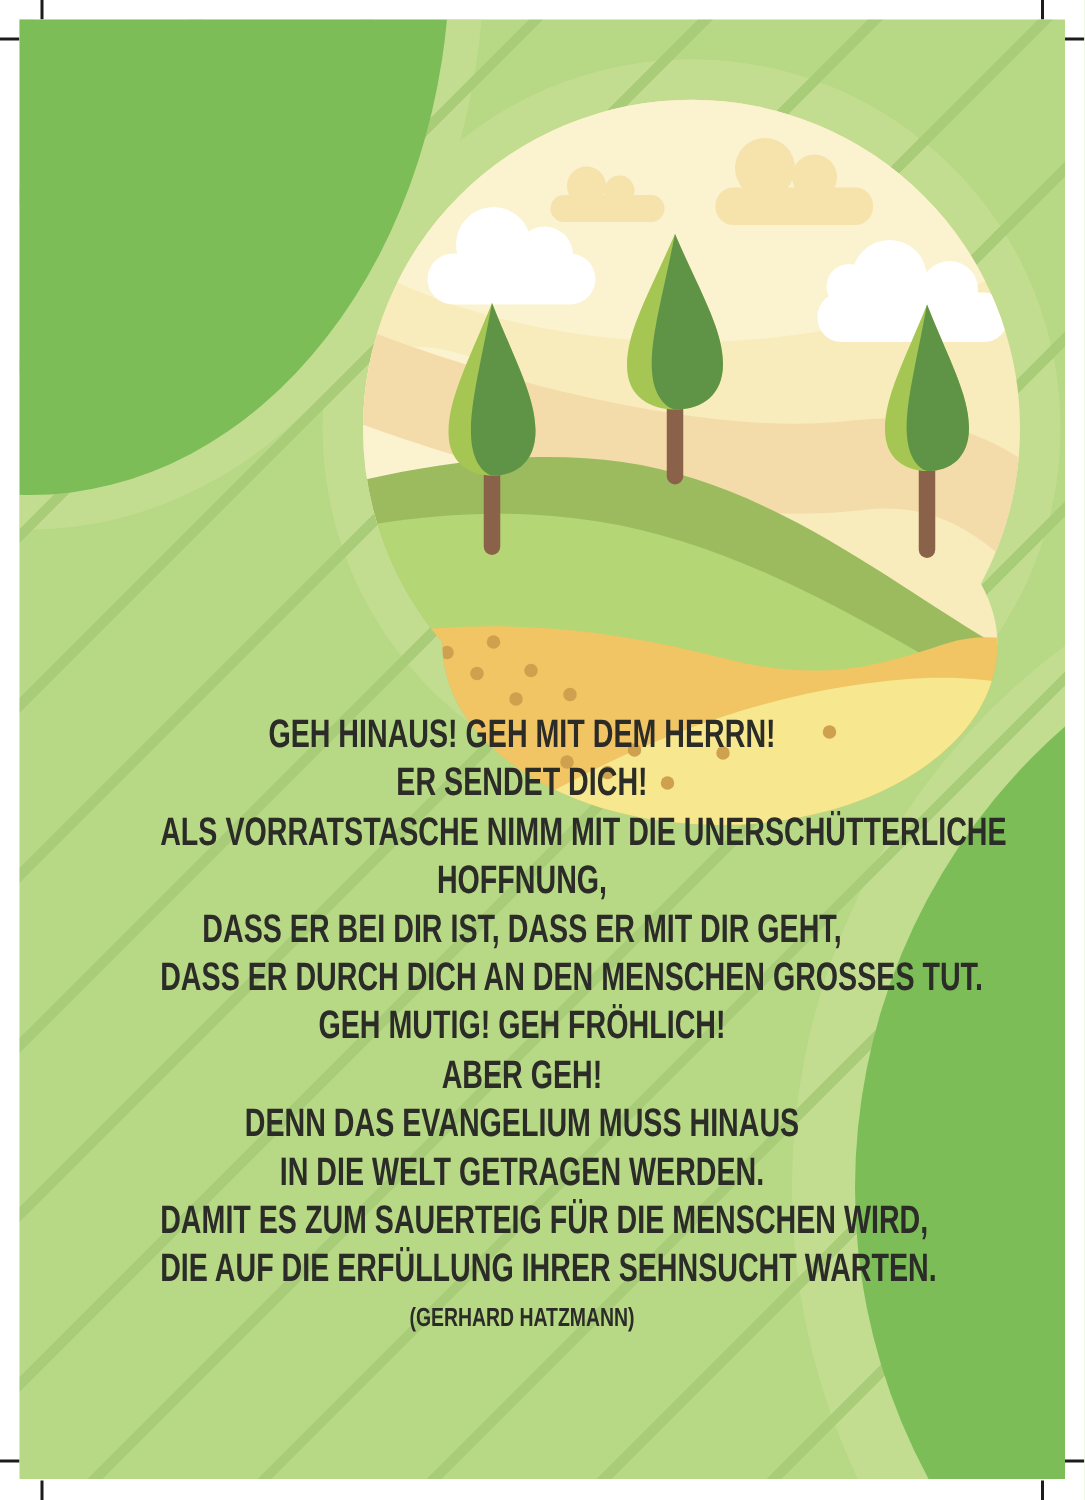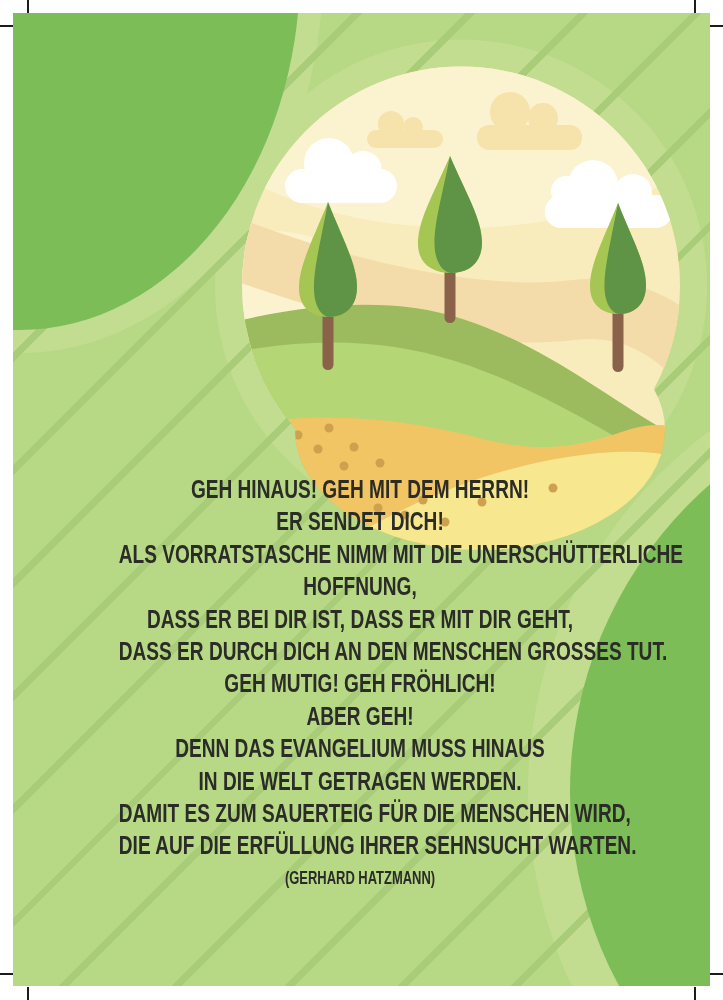--- a/index.html
+++ b/index.html
@@ -4,21 +4,21 @@
 <style>
   html,body{margin:0;padding:0;background:#ffffff;}
   .page{position:relative;width:723px;height:1000px;background:#ffffff;overflow:hidden;
         font-family:"Liberation Sans","DejaVu Sans",sans-serif;}
   .content{position:absolute;left:13px;top:13px;width:697px;height:973px;
            background:#b7d884;overflow:hidden;}
   .layer{position:absolute;left:0;top:0;width:697px;height:973px;}
   .stripes{background:repeating-linear-gradient(135deg,#a9cc79 0 7px,transparent 7px 80px);}
   svg{display:block;}
   
-  .quote{position:absolute;left:12px;top:460px;width:670px;text-align:center;}
+  .quote{position:absolute;left:0;top:460px;width:670px;text-align:center;}
   .quote-line{display:block;white-space:nowrap;font-weight:bold;font-size:26.5px;
               line-height:32.4px;color:#2b2b27;transform:scaleX(0.72);letter-spacing:0px;}
   .attribution{display:block;white-space:nowrap;font-weight:bold;font-size:17.5px;
               line-height:32px;color:#2b2b27;transform:scaleX(0.74);}
   
   .crop{position:absolute;background:#1c1c1c;}
   .cm-tl-v{left:27px;top:0;width:2px;height:13px;}
   .cm-tl-h{left:0;top:25px;width:13px;height:2px;}
   .cm-tr-v{left:694px;top:0;width:2px;height:13px;}
   .cm-tr-h{left:710px;top:25px;width:13px;height:2px;}

